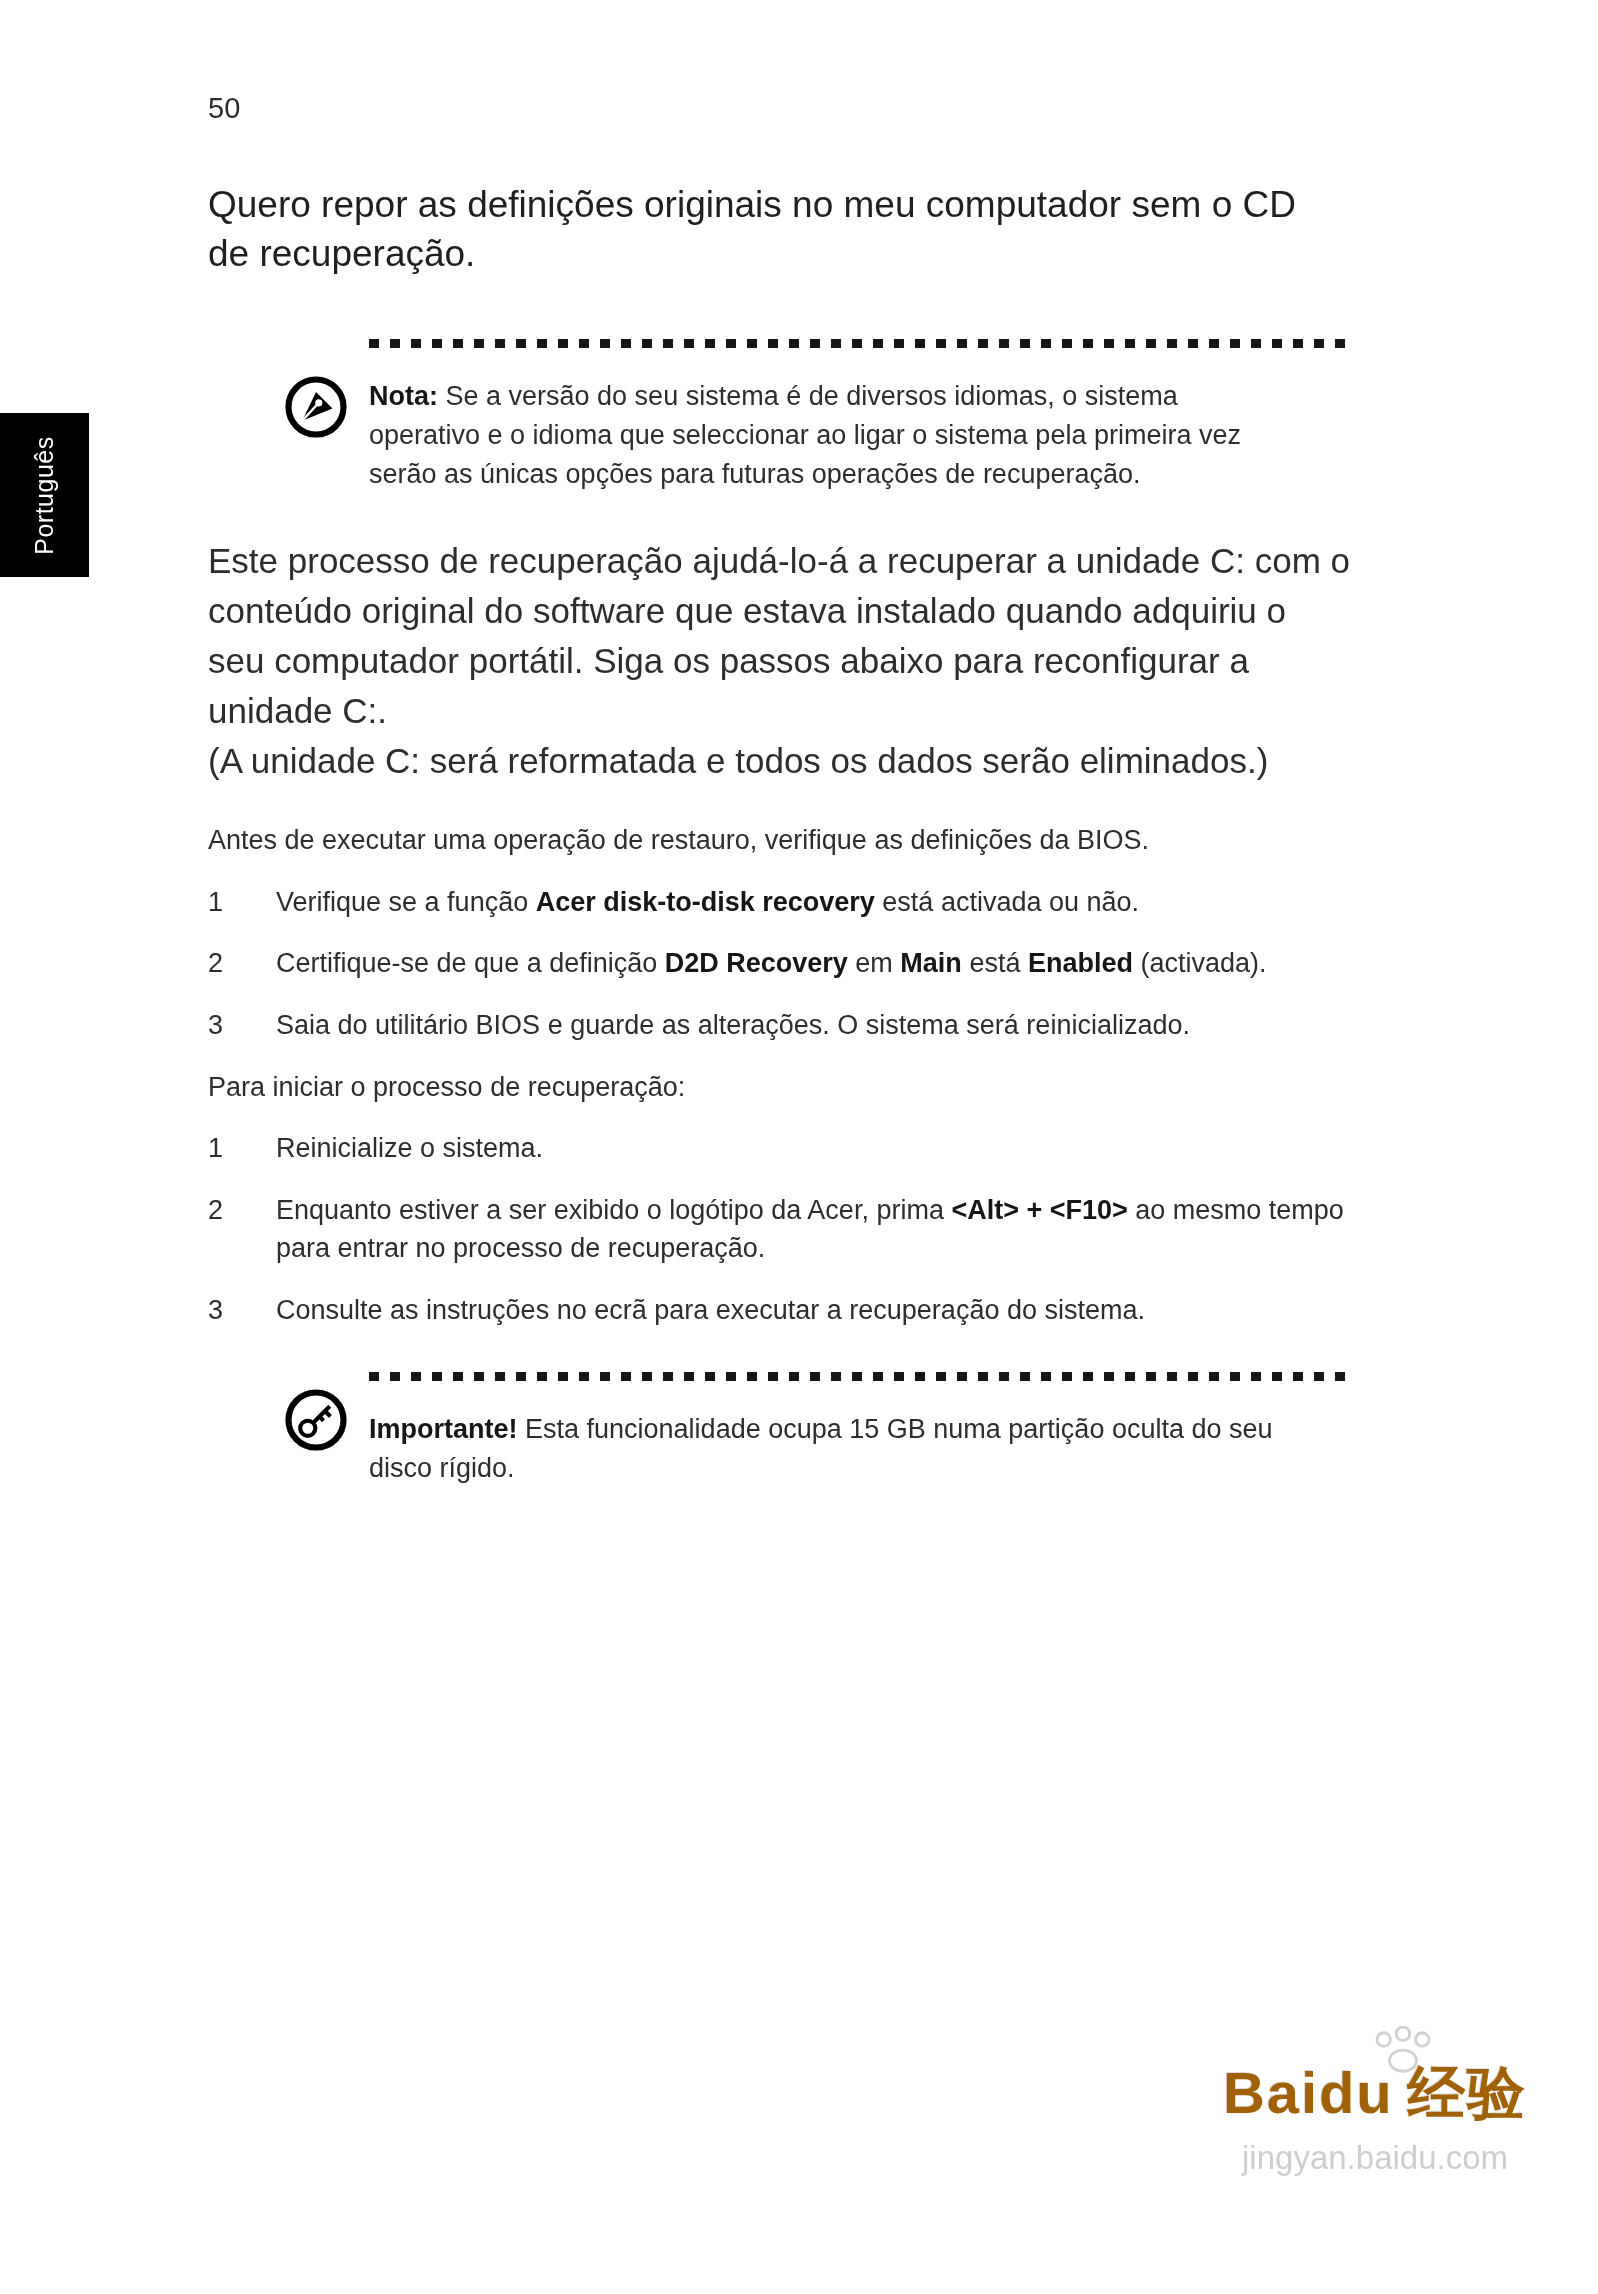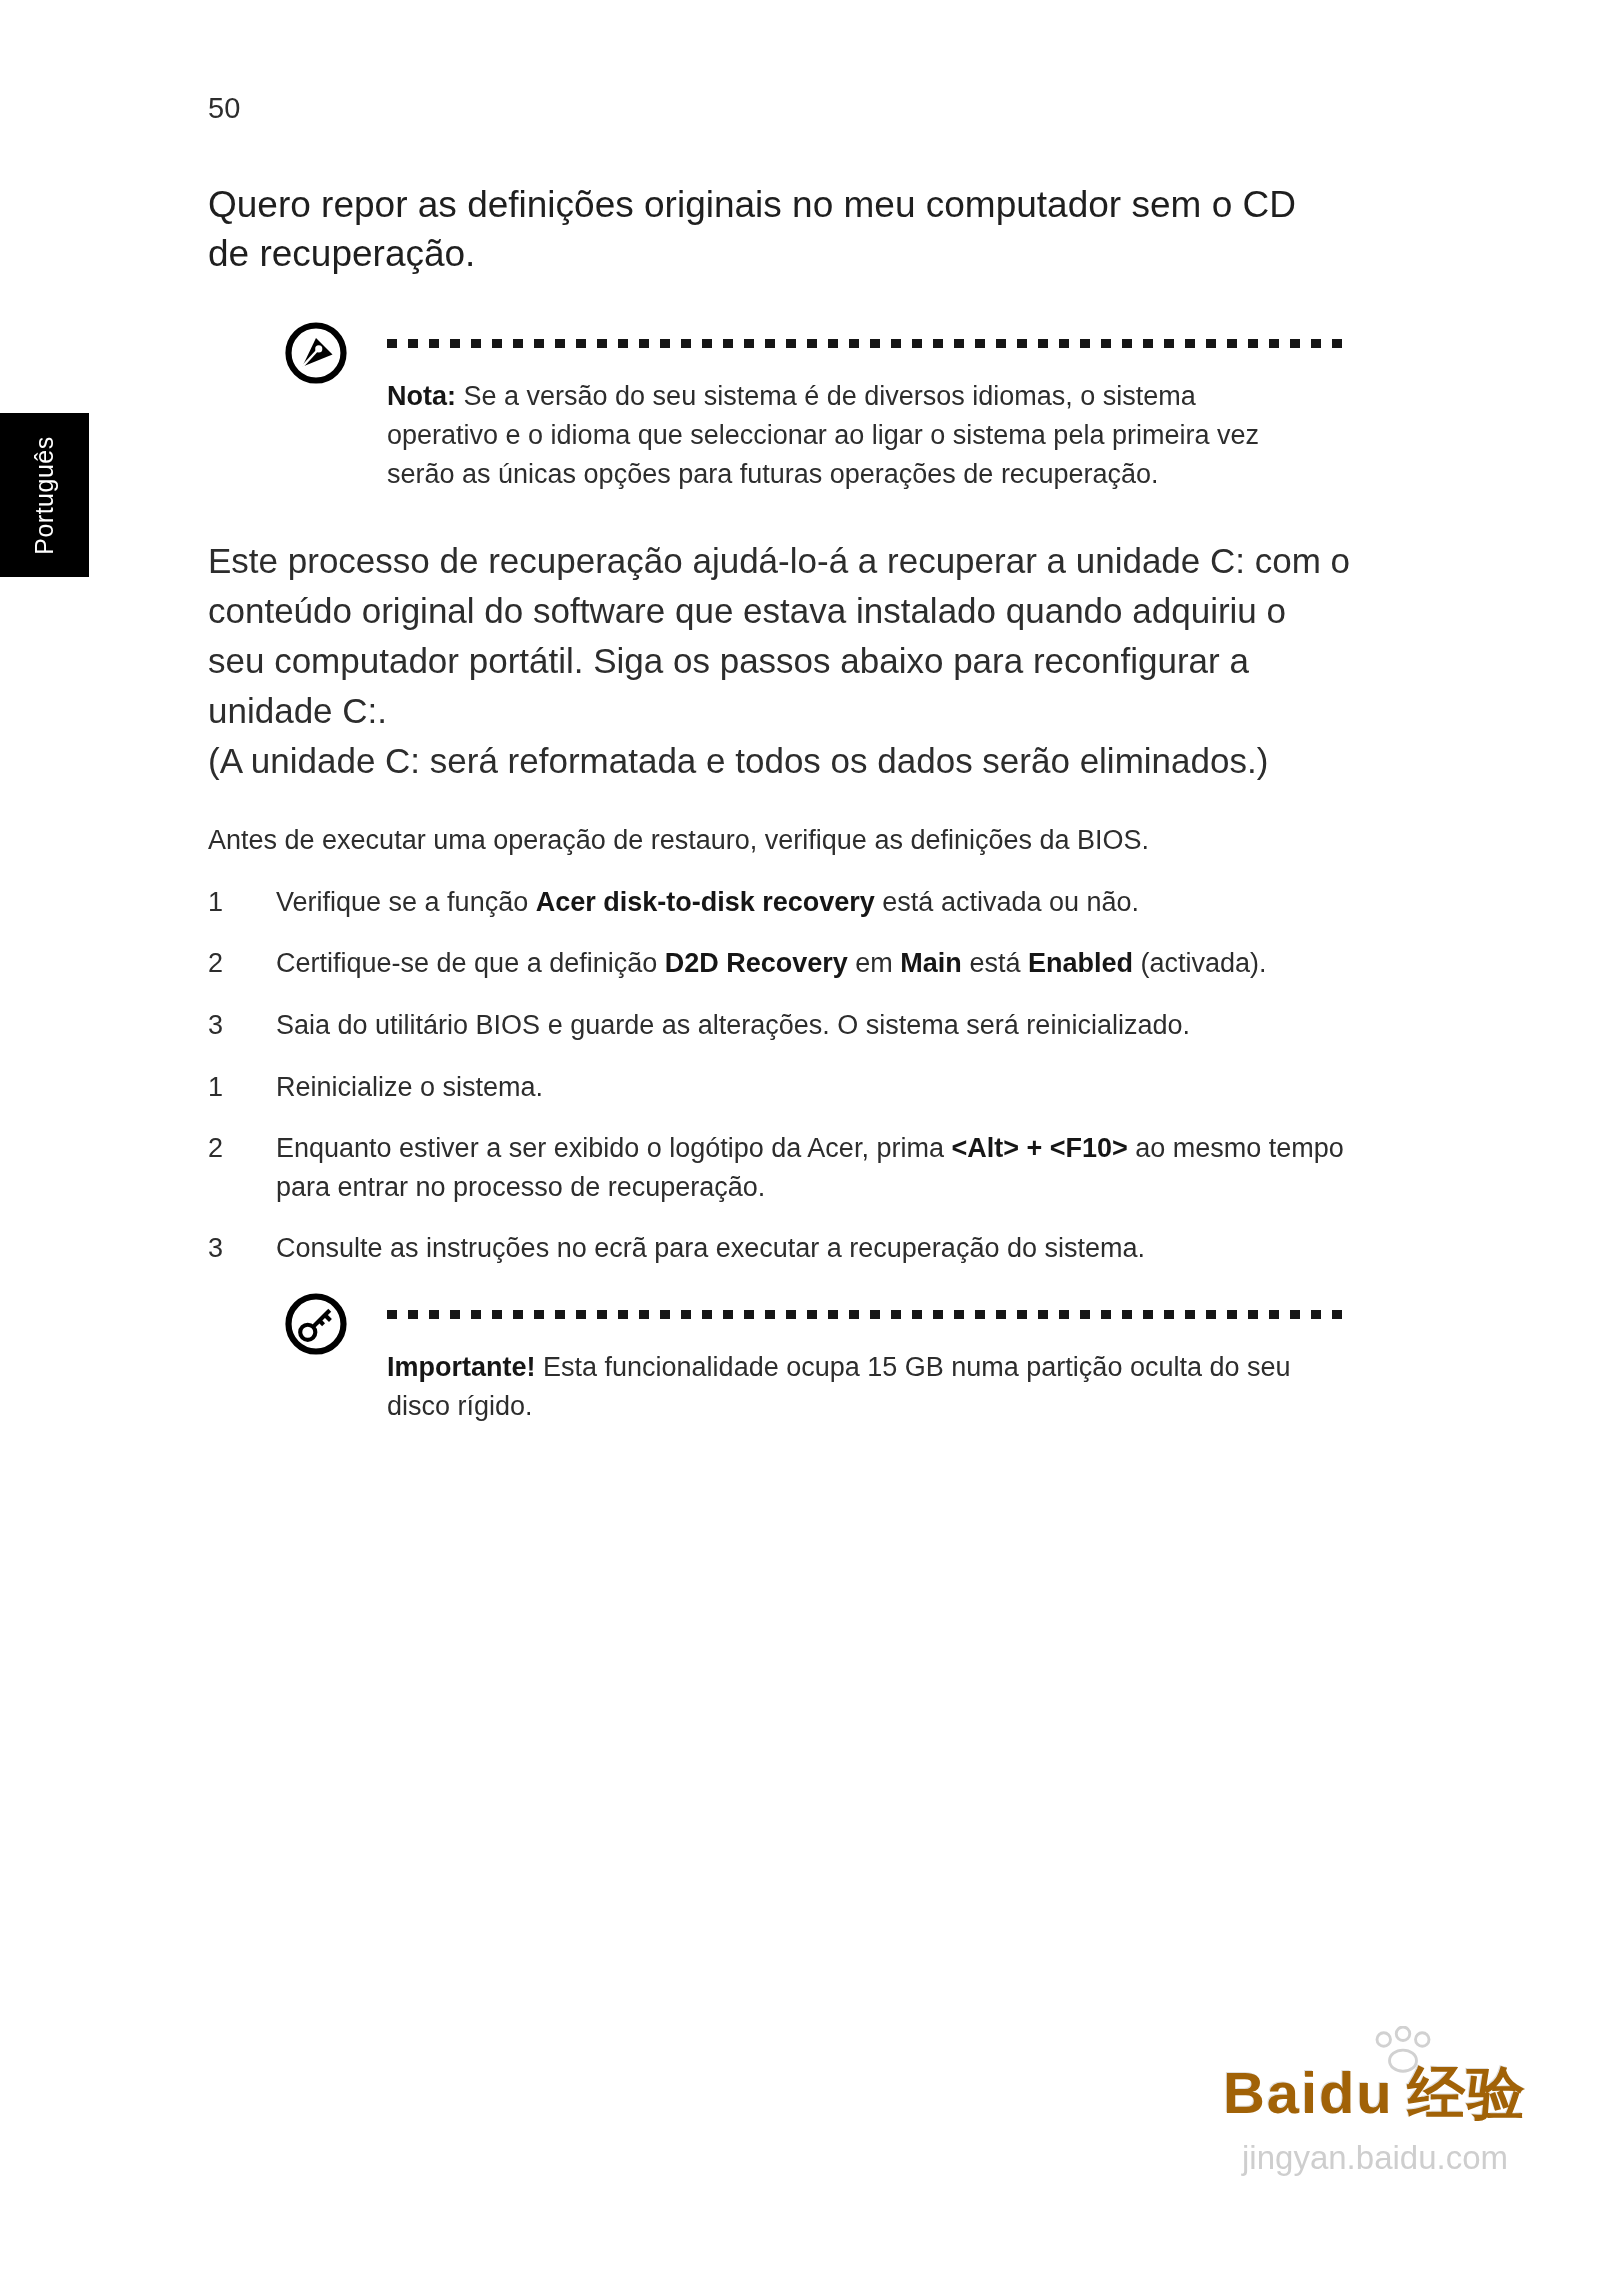--- a/index.html
+++ b/index.html
@@ -39,23 +39,24 @@
 
   .intro-lines { margin-bottom: 35px; }
   .intro-line { font-size: 35px; line-height: 1.43; }
 
   .para { font-size: 27px; line-height: 1.43; }
   .para.mb { margin-bottom: 23px; }
 
   
   .note-block {
     display: flex;
-    gap: 38px;
+    gap: 20px;
     margin-left: 75px;
     margin-bottom: 41px;
+    align-items: center;
   }
   .note-icon {
     width: 66px;
     height: 66px;
     flex: none;
   }
   .note-icon svg { width: 100%; height: 100%; display: block; }
   .note-body { flex: 1; padding-top: 19.3px; }
   .dash-line {
     height: 8.7px;
@@ -173,20 +174,21 @@
         <span class="step-num">2</span>
         <span class="step-text"><span>Certifique-se de que a definição </span><b>D2D Recovery</b><span> em </span><b>Main</b><span> está </span><b>Enabled</b><span> (activada).</span></span>
       </div>
       <div class="step">
         <span class="step-num">3</span>
         <span class="step-text"><span>Saia do utilitário BIOS e guarde as alterações. O sistema será reinicializado.</span></span>
       </div>
     </div>
 
 
+    <p class="para mb">Para iniciar o processo de recuperação:</p>
 
     <div class="steps">
       <div class="step">
         <span class="step-num">1</span>
         <span class="step-text"><span>Reinicialize o sistema.</span></span>
       </div>
       <div class="step">
         <span class="step-num">2</span>
         <span class="step-text"><span>Enquanto estiver a ser exibido o logótipo da Acer, prima </span><b>&lt;Alt&gt; + &lt;F10&gt;</b><span> ao mesmo tempo para entrar no processo de recuperação.</span></span>
       </div>

